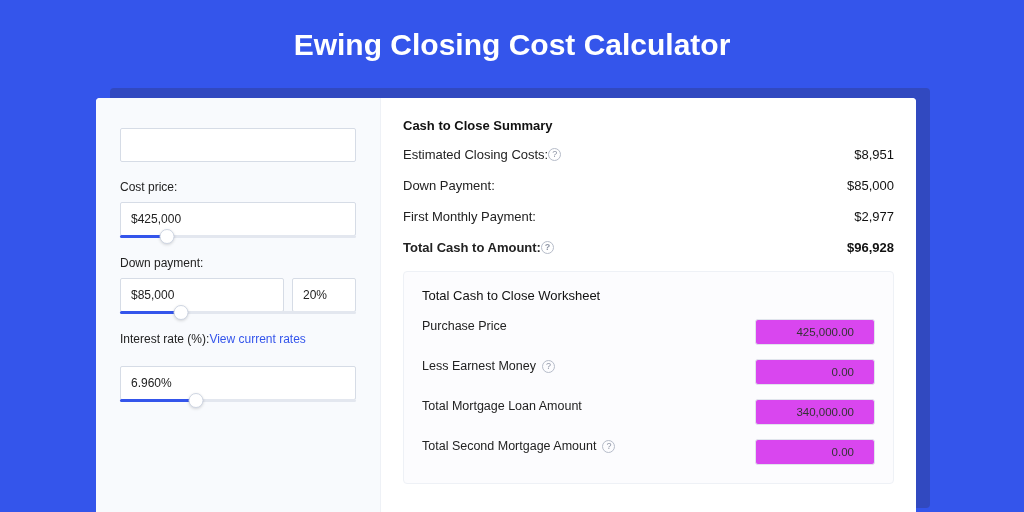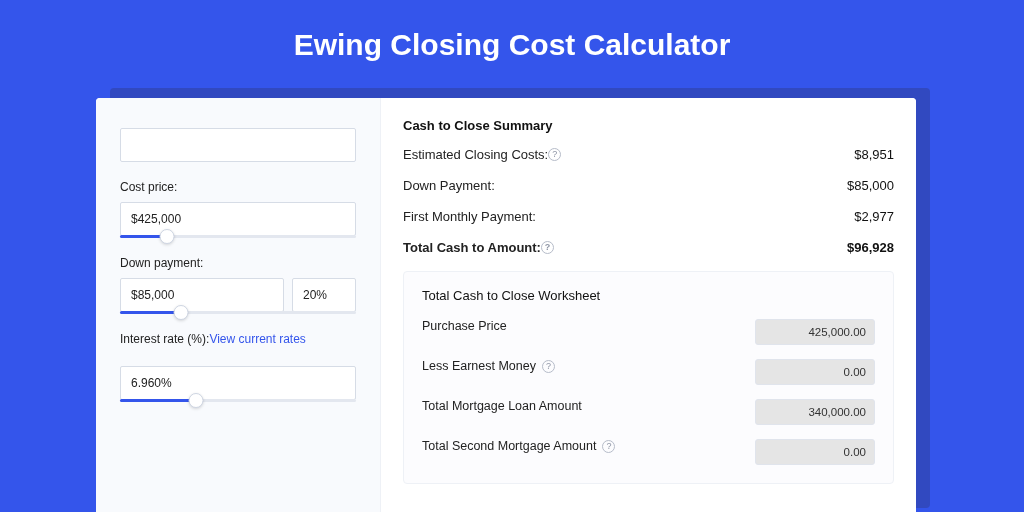--- a/index.html
+++ b/index.html
@@ -153,23 +153,23 @@
     font-size: 12.5px;
     color: #222;
     margin-bottom: 14px;
   }
   .ws-row .lbl { display:flex; align-items:center; gap:6px; }
   .ws-input {
     width: 120px;
     height: 26px;
     border: 1px solid #e0e4ec;
     border-radius: 3px;
-    background: #e5e5e5;
+    background: #d946ef;
     text-align: right;
-    padding: 0 8px;
+    padding: 0 20px;
     font-size: 11.5px;
     color: #333;
   }
 </style>
 </head>
 <body>
 
 <h1 class="page-title">Ewing Closing Cost Calculator</h1>
 
 <div class="shadow-card"></div>

